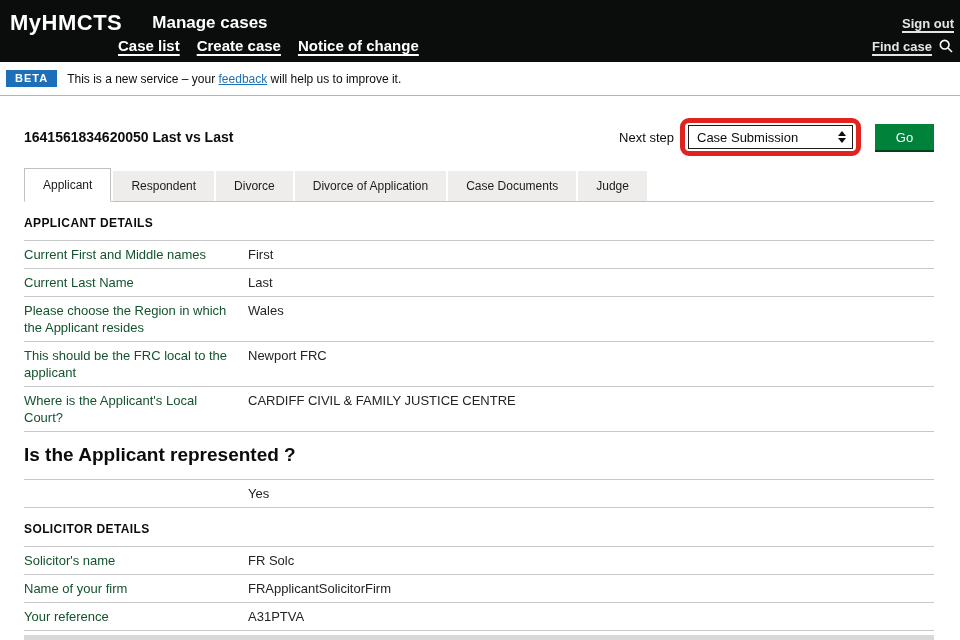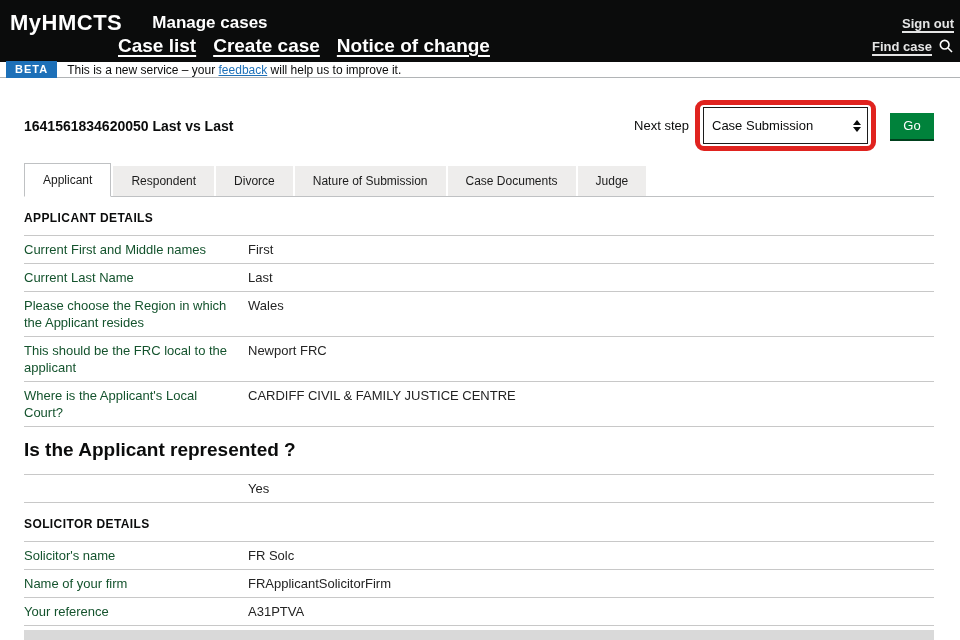--- a/index.html
+++ b/index.html
@@ -9,51 +9,51 @@
   
   .topbar { background:#0b0c0c; color:#fff; height:62px; padding:0 6px 0 10px; }
   .topbar-row1 { display:flex; align-items:center; height:32px; padding-top:14px; }
   .logo { font-size:22px; font-weight:bold; letter-spacing:0.5px; }
   .app-title { font-size:17px; font-weight:bold; margin-left:30px; }
   .spacer { flex:1; }
   .toplink { color:#e5e5e5; font-weight:bold; font-size:13px; text-decoration:underline;
              text-decoration-thickness:2px; text-underline-offset:3px; cursor:pointer; }
   .topbar-row2 { display:flex; align-items:center; height:28px; }
   .topnav { display:flex; gap:17px; margin-left:108px; list-style:none; }
-  .topnav li a { color:#fff; font-weight:bold; font-size:19px; text-decoration:underline;
+  .topnav li a { color:#fff; font-weight:bold; font-size:15px; text-decoration:underline;
                  text-decoration-thickness:2px; text-underline-offset:3px; cursor:pointer; }
   .findcase-wrap { display:flex; align-items:center; gap:6px; }
   .search-icon svg { display:block; }
 
   
-  .beta-banner { height:16px; display:flex; align-items:center; gap:10px;
+  .beta-banner { height:34px; display:flex; align-items:center; gap:10px;
                  padding:0 10px 0 6px; border-bottom:1px solid #b1b4b6; background:#fff; }
   .beta-badge { background:#1d70b8; color:#fff; font-size:11px; font-weight:bold;
                 letter-spacing:1px; padding:2px 9px 3px; }
   .beta-text { font-size:12px; color:#0b0c0c; }
   .beta-text a { color:#1d70b8; text-decoration:underline; cursor:pointer; }
 
   
   main { padding:0 26px 0 24px; }
 
   .case-header { margin-top:22px; display:flex; align-items:center; }
   .case-title { font-size:14px; font-weight:bold; }
   .next-step { display:flex; align-items:center; gap:6px; margin-left:auto;justify-content:space-between; }
   .next-step-label { font-size:13px; }
   .annotation-box { border:5px solid #e0231f; border-radius:9px; padding:2px 3px; background:#fff; }
-  .fake-select { width:165px; height:37px; border:1px solid #1c1c1c; background:#fff;
+  .fake-select { width:165px; height:24px; border:1px solid #1c1c1c; background:#fff;
                  display:flex; align-items:center; padding:0 6px 0 8px; cursor:pointer; }
   .fake-select-text { font-size:13px; flex:1; }
   .spinner { display:flex; flex-direction:column; gap:2px; align-items:center; }
   .spinner .up   { width:0; height:0; border-left:4px solid transparent;
                    border-right:4px solid transparent; border-bottom:5px solid #0b0c0c; }
   .spinner .down { width:0; height:0; border-left:4px solid transparent;
                    border-right:4px solid transparent; border-top:5px solid #0b0c0c; }
   .go-btn { margin-left:8px; background:#00823b; color:#fff; border:none; font-size:13px;
-            width:44px; height:26px; box-shadow:0 2px 0 #00401d; cursor:pointer;
+            width:59px; height:26px; box-shadow:0 2px 0 #00401d; cursor:pointer;
             font-family:"Liberation Sans", sans-serif; }
 
   
   .tabs { list-style:none; display:flex; gap:2px; margin-top:12px;
           border-bottom:1px solid #bfc1c3; align-items:flex-end; }
   .tab { background:#eeedec; font-size:12px; color:#1c1c1c; padding:8px 18px;
          cursor:pointer; white-space:nowrap; }
   .tab.active { background:#fff; border:1px solid #bfc1c3; border-bottom:1px solid #fff;
                 margin-bottom:-1px; padding:9px 18px; }
 
@@ -138,21 +138,21 @@
 
       <li class="tab">
         <span>Respondent</span>
       </li>
 
       <li class="tab">
         <span>Divorce</span>
       </li>
 
       <li class="tab">
-        <span>Nature of Submission</span>
+        <span>Divorce of Application</span>
       </li>
 
       <li class="tab">
         <span>Case Documents</span>
       </li>
 
       <li class="tab">
         <span>Judge</span>
       </li>
     </ul>

